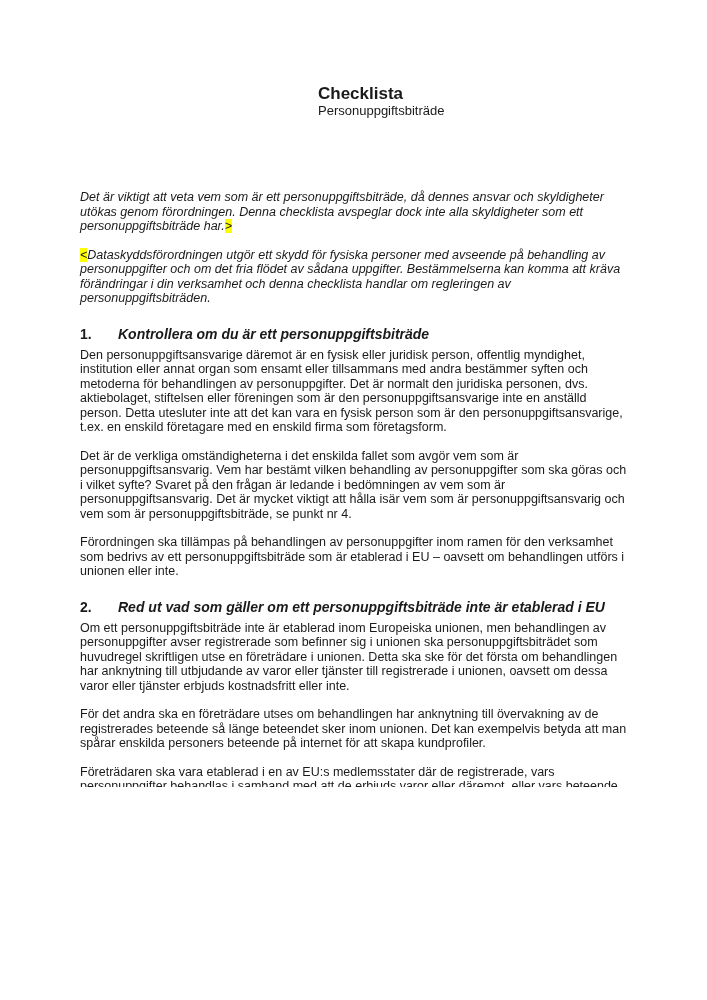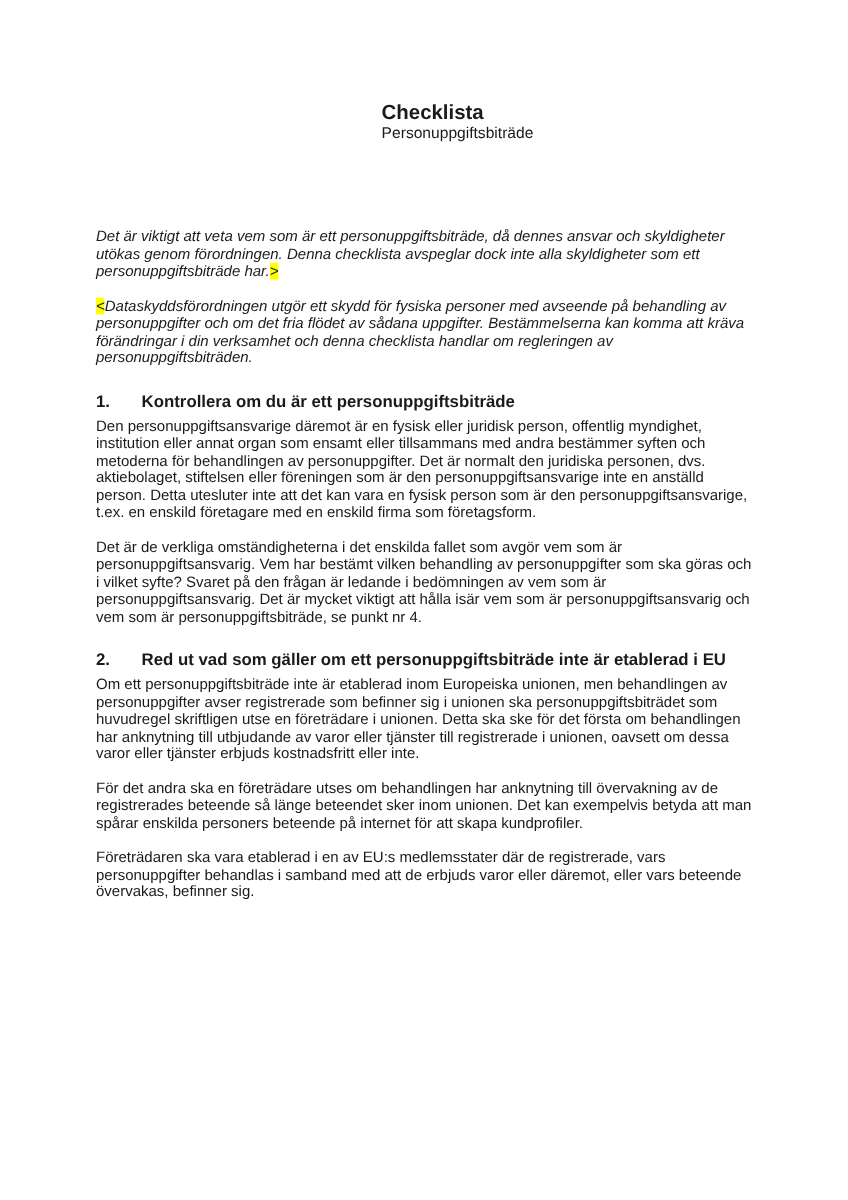--- a/index.html
+++ b/index.html
@@ -55,20 +55,21 @@
     font-size: 14px;
     font-weight: bold;
     line-height: 17px;
   }
   .section-number {
     width: 38px;
     flex: 0 0 38px;
   }
   .section-title {
     flex: 1;
+    font-style: italic;
   }
   .footer {
     position: absolute;
     top: 889px;
     left: 0;
     width: 707px;
     text-align: center;
     font-size: 12.5px;
     line-height: 14px;
   }
@@ -89,20 +90,21 @@
       <p class="para italic"><span class="hl" style="background: rgb(255, 255, 0);">&lt;</span><span>Dataskyddsförordningen utgör ett skydd för fysiska personer med avseende på behandling av personuppgifter och om det fria flödet av sådana uppgifter. Bestämmelserna kan komma att kräva förändringar i din verksamhet och denna checklista handlar om regleringen av personuppgiftsbiträden.</span></p>
     </div>
 
     <div>
       <div class="section-heading">
         <span class="section-number">1.</span>
         <span class="section-title">Kontrollera om du är ett personuppgiftsbiträde</span>
       </div>
       <p class="para">Den personuppgiftsansvarige däremot är en fysisk eller juridisk person, offentlig myndighet, institution eller annat organ som ensamt eller tillsammans med andra bestämmer syften och metoderna för behandlingen av personuppgifter. Det är normalt den juridiska personen, dvs. aktiebolaget, stiftelsen eller föreningen som är den personuppgiftsansvarige inte en anställd person. Detta utesluter inte att det kan vara en fysisk person som är den personuppgiftsansvarige, t.ex. en enskild företagare med en enskild firma som företagsform.</p>
       <p class="para">Det är de verkliga omständigheterna i det enskilda fallet som avgör vem som är personuppgiftsansvarig. Vem har bestämt vilken behandling av personuppgifter som ska göras och i vilket syfte? Svaret på den frågan är ledande i bedömningen av vem som är personuppgiftsansvarig. Det är mycket viktigt att hålla isär vem som är personuppgiftsansvarig och vem som är personuppgiftsbiträde, se punkt nr 4.</p>
+      <p class="para">Förordningen ska tillämpas på behandlingen av personuppgifter inom ramen för den verksamhet som bedrivs av ett personuppgiftsbiträde som är etablerad i EU – oavsett om behandlingen utförs i unionen eller inte.</p>
     </div>
 
     <div>
       <div class="section-heading">
         <span class="section-number">2.</span>
         <span class="section-title">Red ut vad som gäller om ett personuppgiftsbiträde inte är etablerad i EU</span>
       </div>
       <p class="para">Om ett personuppgiftsbiträde inte är etablerad inom Europeiska unionen, men behandlingen av personuppgifter avser registrerade som befinner sig i unionen ska personuppgiftsbiträdet som huvudregel skriftligen utse en företrädare i unionen. Detta ska ske för det första om behandlingen har anknytning till utbjudande av varor eller tjänster till registrerade i unionen, oavsett om dessa varor eller tjänster erbjuds kostnadsfritt eller inte.</p>
       <p class="para">För det andra ska en företrädare utses om behandlingen har anknytning till övervakning av de registrerades beteende så länge beteendet sker inom unionen. Det kan exempelvis betyda att man spårar enskilda personers beteende på internet för att skapa kundprofiler.</p>
       <p class="para">Företrädaren ska vara etablerad i en av EU:s medlemsstater där de registrerade, vars personuppgifter behandlas i samband med att de erbjuds varor eller däremot, eller vars beteende övervakas, befinner sig.</p>

